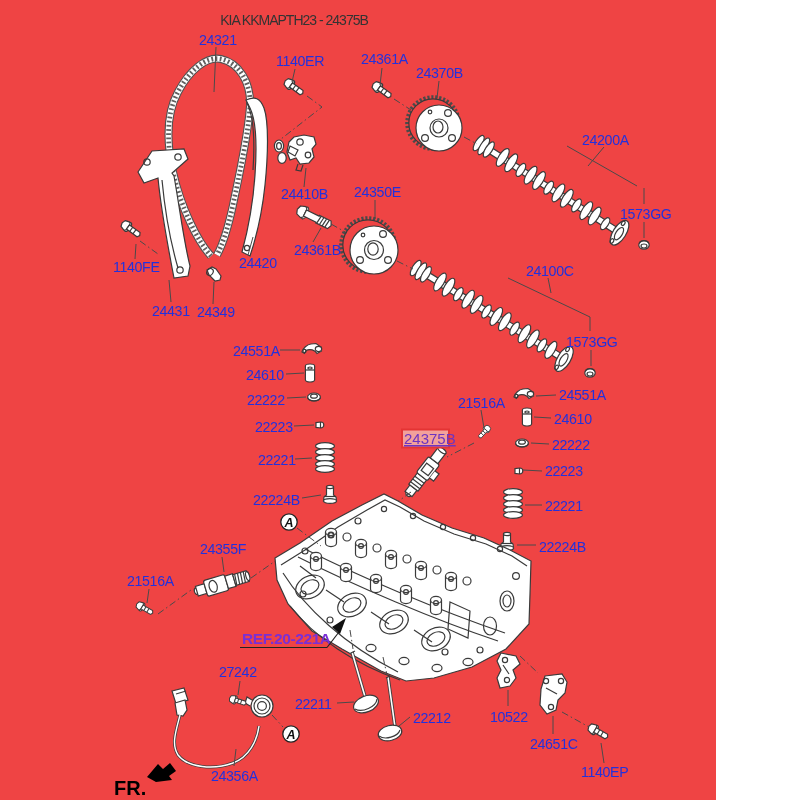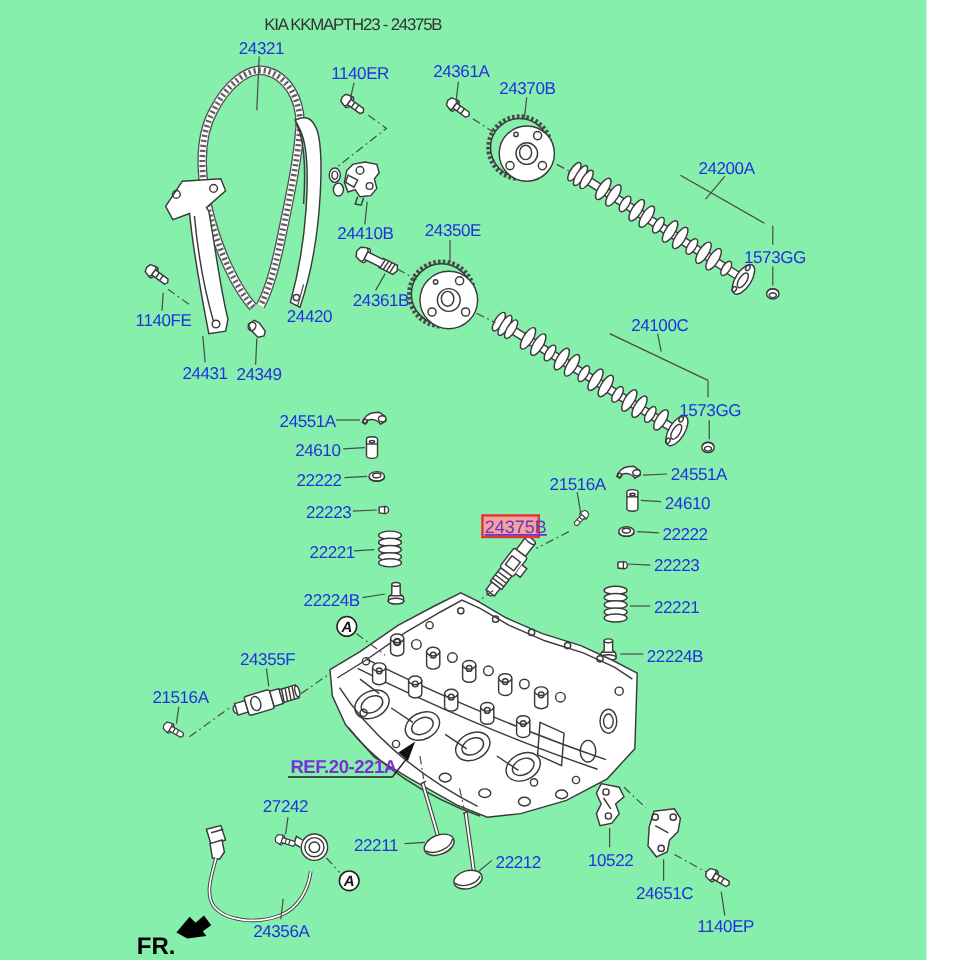--- a/index.html
+++ b/index.html
@@ -1,16 +1,16 @@
 <!DOCTYPE html>
 <html><head>
 <meta charset="utf-8">
 <style>
 html,body{margin:0;padding:0;background:#fff;}
-#page{position:relative;width:772px;height:800px;overflow:hidden;background:#86efac;}
+#page{position:relative;width:716px;height:800px;overflow:hidden;background:#ef4444;}
 text{font-family:"Liberation Sans",sans-serif;}
 .lbl{fill:#2231dd;font-size:14.2px;letter-spacing:-0.35px;}
 .art{stroke:#3a3a3a;fill:none;stroke-width:1.2;}
 .artf{stroke:#3a3a3a;fill:#fff;stroke-width:1.2;}
 .dash{stroke:#4a4a4a;fill:none;stroke-width:1;stroke-dasharray:7 3 1.5 3;}
 .ldr{stroke:#4a4a4a;fill:none;stroke-width:1;}
 </style>
 </head>
 <body>
 <div id="page">

